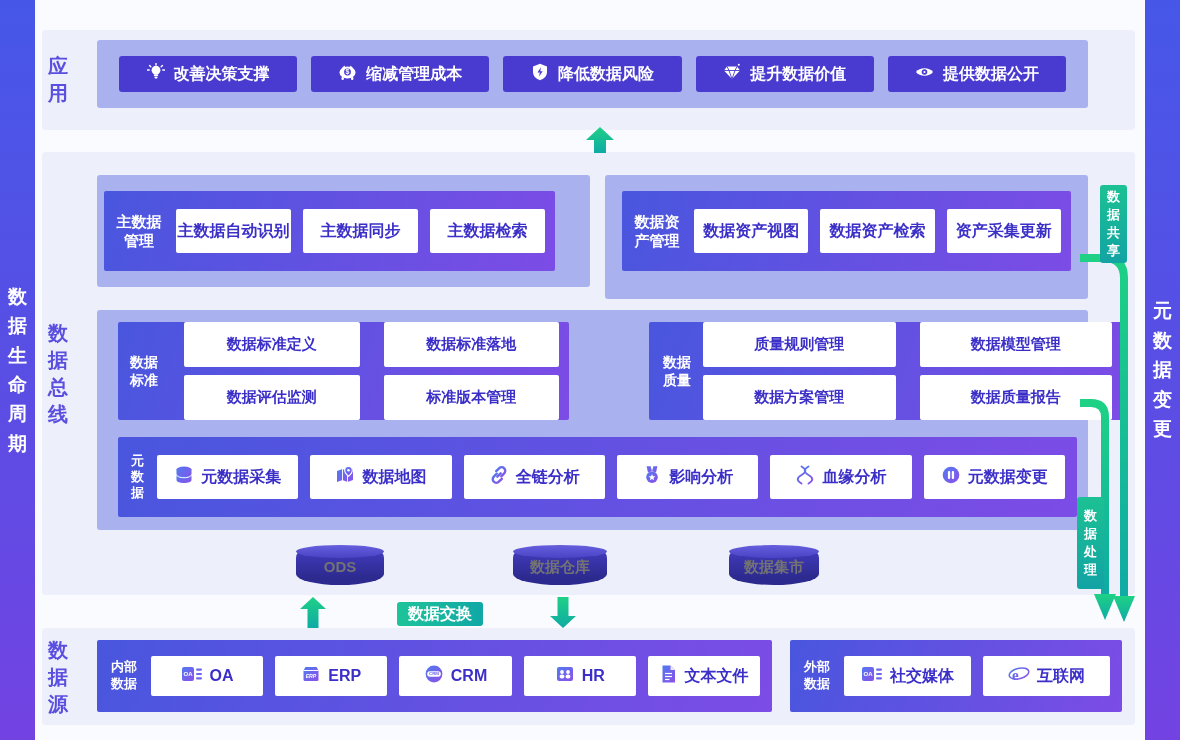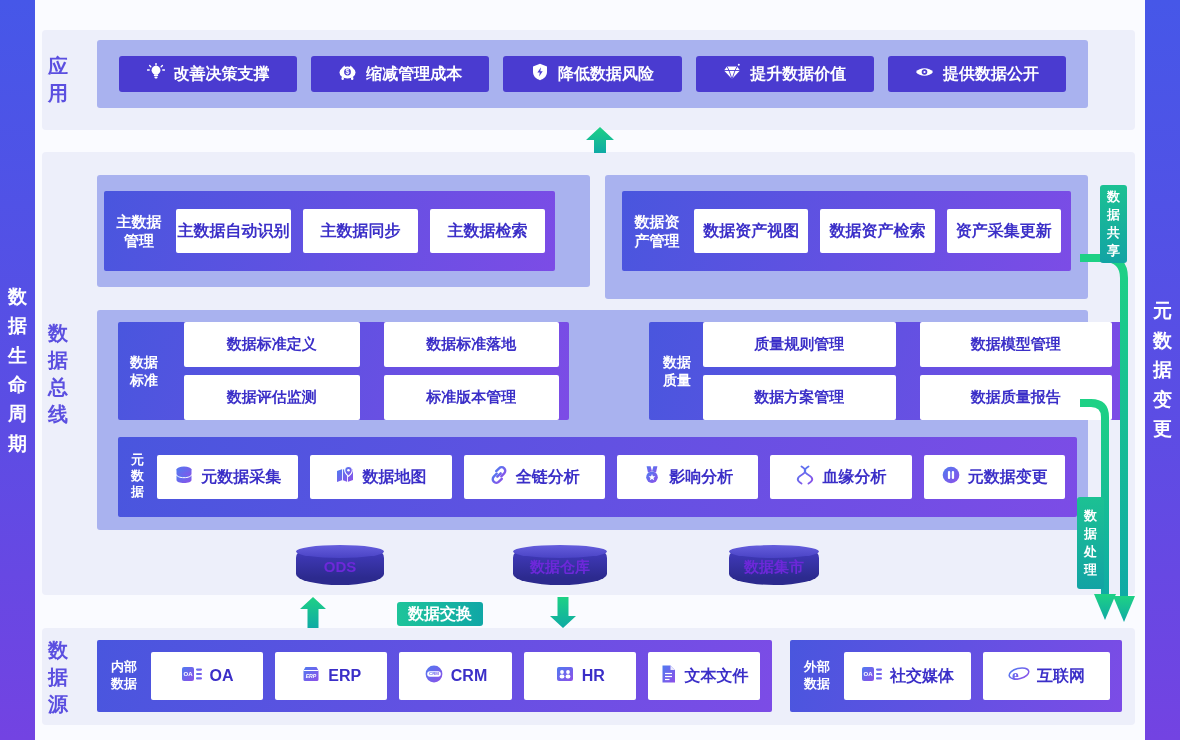--- a/index.html
+++ b/index.html
@@ -37,46 +37,46 @@
   .app-chip { flex:1; height:36px; background:#4a3bd0; border-radius:3px; color:#fff;
     font-size:16px; font-weight:bold; display:flex; align-items:center; justify-content:center; gap:9px; }
 
   
   .gbox { position:absolute; background:linear-gradient(110deg,#4956de 0%,#7c4ce6 100%);
     border-radius:2px; display:flex; align-items:center; }
   .gbox-md   { left:7px;  top:16px;  width:451px; height:80px; padding:0 10px; gap:12px; }
   .gbox-as   { left:17px;  top:16px;  width:449px; height:80px; padding:0 10px; gap:12px; }
   .gbox-std  { left:21px;  top:12px;  width:451px; height:98px; padding:0 10px; gap:24px; }
   .gbox-qual { left:505px; top:12px;  width:475px; height:98px; padding:0 12px; gap:10px;margin-left:47px; }
-  .gbox-meta { left:21px;  top:127px; width:959px; height:80px; padding:0 12px; gap:12px;font-family:Liberation Mono, monospace; }
+  .gbox-meta { left:21px;  top:127px; width:959px; height:80px; padding:0 12px; gap:12px; }
   .gbox-int  { left:55px;  top:12px;  width:675px; height:72px; padding:0 12px; gap:12px; }
   .gbox-ext  { left:748px; top:12px;  width:332px; height:72px; padding:0 12px; gap:12px; }
 
   .gbox-label { flex:0 0 auto; color:#fff; font-weight:bold; text-align:center;
     word-break:break-all; line-height:1.3; }
   .lbl-3 { width:50px; font-size:15px; }          
   .lbl-2 { width:32px; font-size:14px; }          
   .lbl-v { width:15px; font-size:13px; line-height:1.25; } 
   .lbl-s { width:30px; font-size:13px; }          
 
   .chip { flex:1; height:44px; background:#fff; border-radius:2px; color:#3b2fc8;
     font-size:16px; font-weight:bold; display:flex; align-items:center; justify-content:center; gap:7px; }
   .grid2 { flex:1; display:grid; grid-template-columns:1fr 1fr; gap:8px 24px; }
   .grid2 .chip { height:45px; font-size:15px; }
-  .gbox-int .chip, .gbox-ext .chip { height:48px; }
+  .gbox-int .chip, .gbox-ext .chip { height:40px; }
 
   
   .cyl { position:absolute; height:40px; }
   .cyl-body { position:absolute; left:0; right:0; top:5px; bottom:0;
     background:linear-gradient(180deg,#423bbd 0%,#2c2a8e 80%);
     border-radius:8px 8px 50% 50% / 8px 8px 11px 11px; }
   .cyl-top { position:absolute; left:0; right:0; top:0; height:13px; border-radius:50%;
     background:linear-gradient(180deg,#655edd,#4a43c5); }
   .cyl-text { position:absolute; left:0; right:0; top:13px; text-align:center;
-    color:#6d28d9; font-size:15px; font-weight:bold; }
+    color:#737373; font-size:15px; font-weight:bold; }
   .cyl-ods  { left:254px; top:393px; width:88px; }
   .cyl-wh   { left:471px; top:393px; width:94px; }
   .cyl-mart { left:687px; top:393px; width:90px; }
 
   
   .flow { position:absolute; z-index:2; }
   .flow-label { position:absolute; z-index:3; color:#fff; font-weight:bold; border-radius:3px;
     display:flex; align-items:center; justify-content:center; }
   .lbl-exchange { left:397px; top:602px; width:86px; height:24px; font-size:16px;
     background:linear-gradient(90deg,#1ec49a,#10a7a6); }

